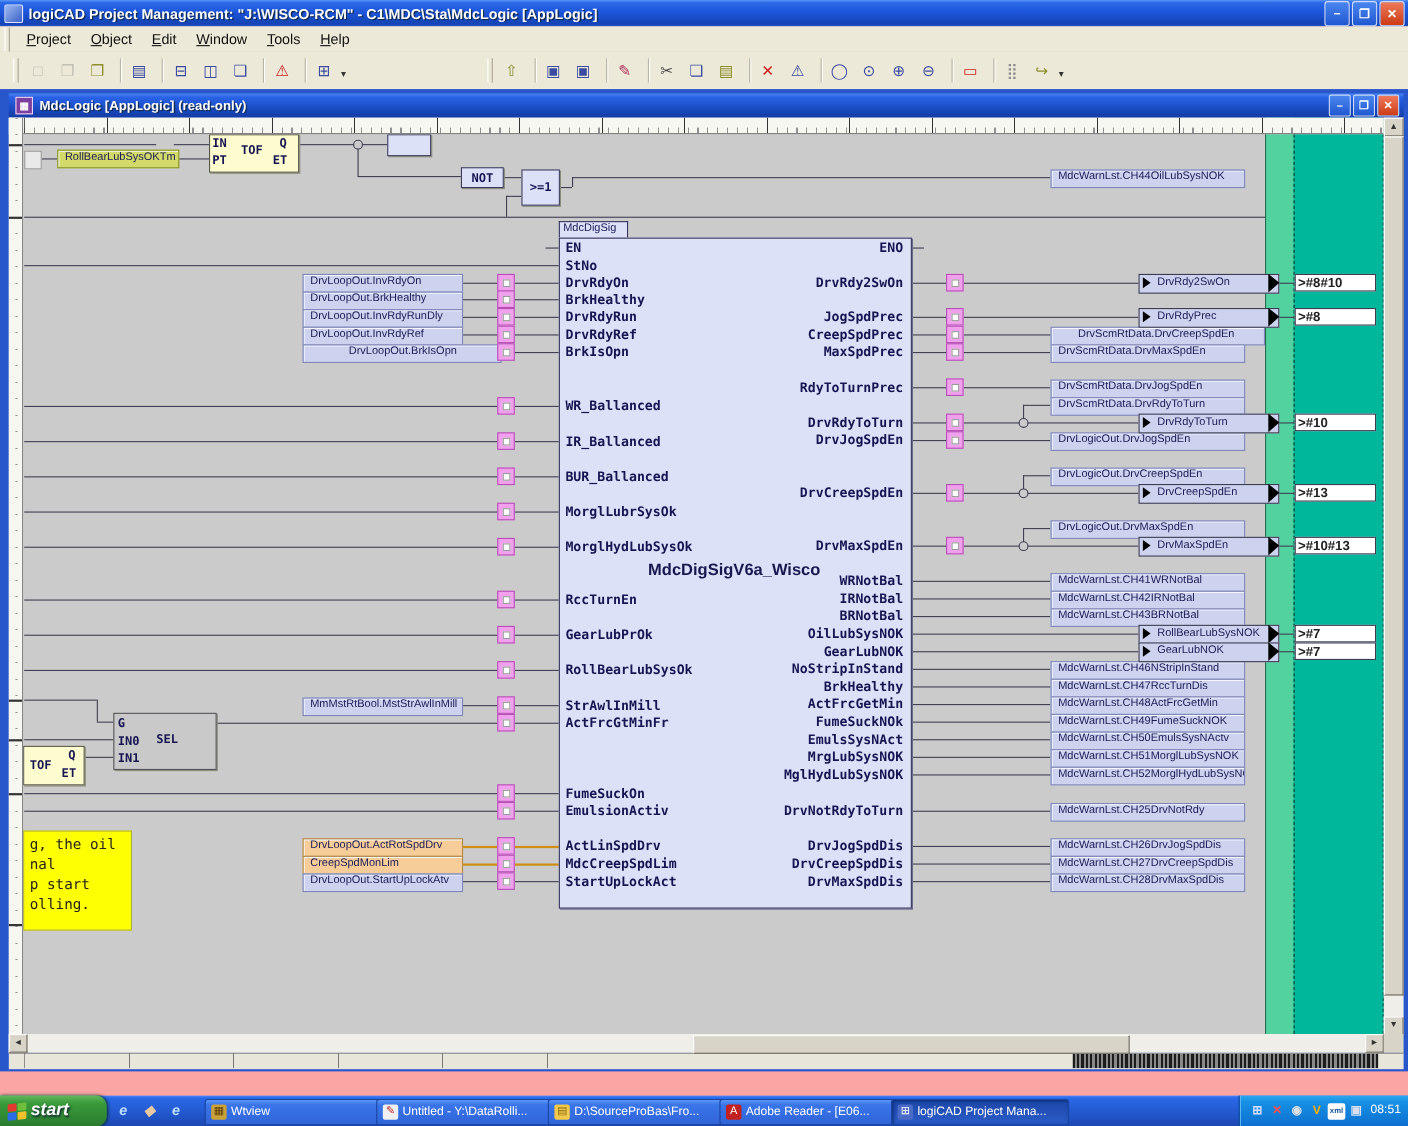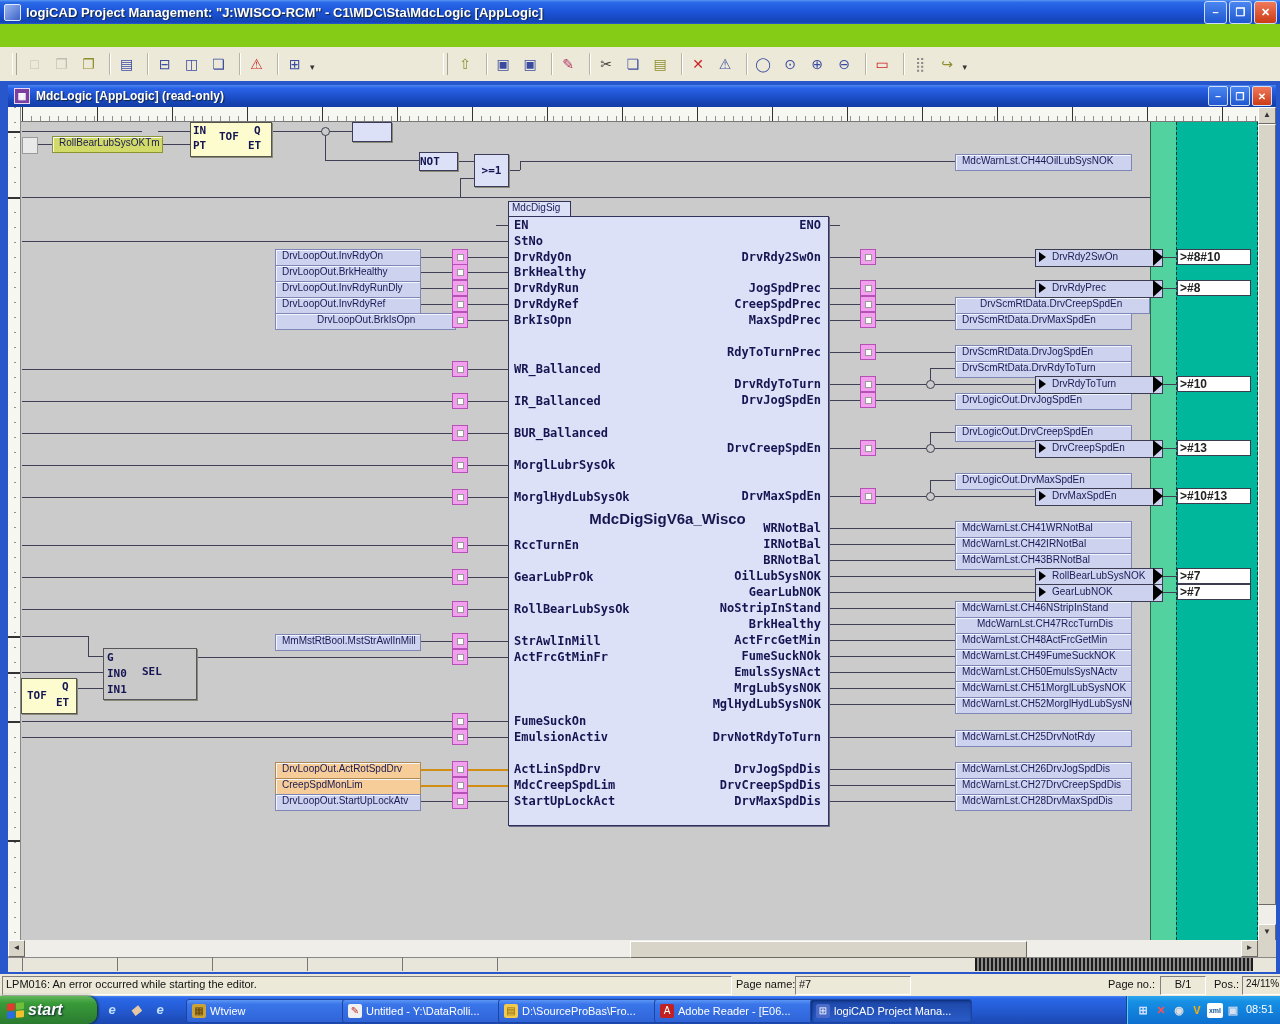--- a/index.html
+++ b/index.html
@@ -1,17 +1,17 @@
 <!DOCTYPE html>
 <html><head>
 <meta charset="utf-8">
 <style>
   html,body{margin:0;padding:0;background:#000;}
   .screen{position:relative;width:1280px;height:1024px;overflow:hidden;
-          font-family:"Liberation Sans",sans-serif;background:#84cc16;}
+          font-family:"Liberation Sans",sans-serif;background:#fca5a5;}
   
   .titlebar{position:absolute;left:0;top:0;width:1280px;height:24px;
     background:linear-gradient(180deg,#5a96f2 0%,#2a6ae8 10%,#1c53d8 50%,#1343b4 92%,#2a5ad0 100%);
     display:flex;align-items:center;color:#fff;font-weight:bold;font-size:13px;}
   .appicon{width:15px;height:15px;margin:0 5px 0 4px;background:linear-gradient(135deg,#9db8f0,#3a62c8);
     border:1px solid #dfe8ff;border-radius:2px;}
   .wbtn{width:21px;height:21px;margin-left:2px;border-radius:3px;border:1px solid #cfdcf8;
     background:linear-gradient(180deg,#4a86f0,#2058d0);color:#fff;font-size:11px;font-weight:bold;
     display:flex;align-items:center;justify-content:center;}
   .wbtn.close{background:linear-gradient(180deg,#ef7a5a,#cc3b16);margin-right:3px;}
@@ -133,20 +133,29 @@
 <div class="screen">
 
   <div class="titlebar">
     <span class="appicon"></span>
     <span class="titletext">logiCAD Project Management: "J:\WISCO-RCM" - C1\MDC\Sta\MdcLogic [AppLogic]</span>
     <span class="wbtn">–</span>
     <span class="wbtn">❐</span>
     <span class="wbtn close">✕</span>
   </div>
 
+  <div class="menubar" id="menubar">
+      <div class="grip"></div>
+      <span class="menu-item"><u>P</u>roject</span>
+      <span class="menu-item"><u>O</u>bject</span>
+      <span class="menu-item"><u>E</u>dit</span>
+      <span class="menu-item"><u>W</u>indow</span>
+      <span class="menu-item"><u>T</u>ools</span>
+      <span class="menu-item"><u>H</u>elp</span>
+    </div>
 
   <div class="toolbar" id="toolbarEl">
       <div style="display: flex; align-items: center; margin-left: 8px;">
         <div class="grip"></div>
         <div class="ic disabled" style="color: rgb(138, 138, 122);">□</div>
         <div class="ic disabled" style="color: rgb(138, 138, 122);">❐</div>
         <div class="ic" style="color: rgb(143, 143, 47);">❐</div>
         <div class="tsep"></div>
         <div class="ic" style="color: rgb(58, 75, 160);">▤</div>
         <div class="tsep"></div>
@@ -316,21 +325,21 @@
       <div class="circle" style="left: 926px; top: 492px;"></div>
       <div class="miniwhite" style="left: 22px; top: 137px; width: 14px; height: 15px;"></div>
       <div class="miniblock lav" style="left: 352px; top: 122px; width: 38px; height: 18px;"></div>
       <div class="miniblock " style="left: 190px; top: 122px; width: 80px; height: 33px;">
         <div class="mpin" style="left: 2px; top: 1px;">IN</div>
         <div class="mpin" style="left: 2px; top: 16px;">PT</div>
         <div class="mpin" style="left: 63px; top: 1px;">Q</div>
         <div class="mpin" style="left: 57px; top: 16px;">ET</div>
         <div class="mtitle" style="left: 28px; top: 7px;">TOF</div>
       </div>
-      <div class="miniblock lav" style="left: 419px; top: 152px; width: 37px; height: 17px; text-align: left; line-height: 17px;">NOT</div>
+      <div class="miniblock lav" style="left: 419px; top: 152px; width: 37px; height: 17px; text-align: center; line-height: 17px;">NOT</div>
       <div class="miniblock lav" style="left: 474px; top: 154px; width: 33px; height: 31px; text-align: center; line-height: 31px;">&gt;=1</div>
       <div class="miniblock gray" style="left: 103px; top: 648px; width: 92px; height: 50px;">
         <div class="mpin" style="left: 3px; top: 2px;">G</div>
         <div class="mpin" style="left: 3px; top: 18px;">IN0</div>
         <div class="mpin" style="left: 3px; top: 34px;">IN1</div>
         <div class="mtitle" style="left: 38px; top: 16px;">SEL</div>
       </div>
       <div class="miniblock " style="left: 21px; top: 678px; width: 54px; height: 34px;">
         <div class="mtitle" style="left: 5px; top: 10px;">TOF</div>
         <div class="mpin" style="left: 40px; top: 1px;">Q</div>
@@ -402,21 +411,21 @@
       <div class="lbl" style="left: 955px; top: 313px; width: 166px;">DrvScmRtData.DrvMaxSpdEn</div>
       <div class="lbl" style="left: 955px; top: 345px; width: 166px;">DrvScmRtData.DrvJogSpdEn</div>
       <div class="lbl" style="left: 955px; top: 361px; width: 166px;">DrvScmRtData.DrvRdyToTurn</div>
       <div class="lbl" style="left: 955px; top: 393px; width: 166px;">DrvLogicOut.DrvJogSpdEn</div>
       <div class="lbl" style="left: 955px; top: 425px; width: 166px;">DrvLogicOut.DrvCreepSpdEn</div>
       <div class="lbl" style="left: 955px; top: 473px; width: 166px;">DrvLogicOut.DrvMaxSpdEn</div>
       <div class="lbl" style="left: 955px; top: 521px; width: 166px;">MdcWarnLst.CH41WRNotBal</div>
       <div class="lbl" style="left: 955px; top: 537px; width: 166px;">MdcWarnLst.CH42IRNotBal</div>
       <div class="lbl" style="left: 955px; top: 553px; width: 166px;">MdcWarnLst.CH43BRNotBal</div>
       <div class="lbl" style="left: 955px; top: 601px; width: 166px;">MdcWarnLst.CH46NStripInStand</div>
-      <div class="lbl" style="left: 955px; top: 617px; width: 166px; text-align: center;">MdcWarnLst.CH47RccTurnDis</div>
+      <div class="lbl" style="left: 955px; top: 617px; width: 166px;">MdcWarnLst.CH47RccTurnDis</div>
       <div class="lbl" style="left: 955px; top: 633px; width: 166px;">MdcWarnLst.CH48ActFrcGetMin</div>
       <div class="lbl" style="left: 955px; top: 649px; width: 166px;">MdcWarnLst.CH49FumeSuckNOK</div>
       <div class="lbl" style="left: 955px; top: 665px; width: 166px;">MdcWarnLst.CH50EmulsSysNActv</div>
       <div class="lbl" style="left: 955px; top: 681px; width: 166px;">MdcWarnLst.CH51MorglLubSysNOK</div>
       <div class="lbl" style="left: 955px; top: 697px; width: 166px;">MdcWarnLst.CH52MorglHydLubSysNOK</div>
       <div class="lbl" style="left: 955px; top: 730px; width: 166px;">MdcWarnLst.CH25DrvNotRdy</div>
       <div class="lbl" style="left: 955px; top: 762px; width: 166px;">MdcWarnLst.CH26DrvJogSpdDis</div>
       <div class="lbl" style="left: 955px; top: 778px; width: 166px;">MdcWarnLst.CH27DrvCreepSpdDis</div>
       <div class="lbl" style="left: 955px; top: 794px; width: 166px;">MdcWarnLst.CH28DrvMaxSpdDis</div>
       <div class="penta" style="left: 1035px; top: 249px; width: 107px;">DrvRdy2SwOn</div>
@@ -455,20 +464,26 @@
       <div class="conn" style="left: 452px; top: 793px;"></div>
       <div class="conn" style="left: 860px; top: 249px;"></div>
       <div class="conn" style="left: 860px; top: 280px;"></div>
       <div class="conn" style="left: 860px; top: 296px;"></div>
       <div class="conn" style="left: 860px; top: 312px;"></div>
       <div class="conn" style="left: 860px; top: 344px;"></div>
       <div class="conn" style="left: 860px; top: 376px;"></div>
       <div class="conn" style="left: 860px; top: 392px;"></div>
       <div class="conn" style="left: 860px; top: 440px;"></div>
       <div class="conn" style="left: 860px; top: 488px;"></div>
+      <div class="note">
+        <div>g, the oil</div>
+        <div>nal</div>
+        <div>p start</div>
+        <div>olling.</div>
+      </div>
       <div class="hruler"></div>
       <div class="vruler"></div>
       <div class="vtick" style="top: 131px;"></div>
       <div class="vtick" style="top: 197px;"></div>
       <div class="vtick" style="top: 636px;"></div>
       <div class="vtick" style="top: 672px;"></div>
       <div class="vtick" style="top: 721px;"></div>
       <div class="vtick" style="top: 840px;"></div>
       <div class="bruler"></div>
       <div class="bticks"></div>
@@ -477,29 +492,20 @@
       <div class="sbtn" style="left: 1258px; top: 107px; width: 16px; height: 15px;">▲</div>
       <div class="sbtn" style="left: 1258px; top: 924px; width: 16px; height: 15px;">▼</div>
       <div class="sthumb" style="left: 1258px; top: 124px; width: 16px; height: 779px;"></div>
       <div class="sb" style="left: 8px; top: 940px; width: 1250px; height: 17px;"></div>
       <div class="sbtn" style="left: 8px; top: 940px; width: 15px; height: 15px;">◄</div>
       <div class="sbtn" style="left: 1241px; top: 940px; width: 15px; height: 15px;">►</div>
       <div class="sthumb" style="left: 630px; top: 941px; width: 395px; height: 15px;"></div>
       <div class="corner"></div>
     </div>
 
-  <div class="statusbar">
-    <span class="sunken" style="left:2px;width:722px;">LPM016: An error occurred while starting the editor.</span>
-    <span class="sblabel" style="left:736px;">Page name:</span>
-    <span class="sunken" style="left:795px;width:108px;">#7</span>
-    <span class="sblabel" style="left:1108px;">Page no.:</span>
-    <span class="sunken" style="left:1160px;width:38px;text-align:center;">B/1</span>
-    <span class="sblabel" style="left:1214px;">Pos.:</span>
-    <span class="sunken" style="left:1242px;width:34px;font-size:10px;">24/11%</span>
-  </div>
 
   <div class="taskbar">
     <div class="startbtn">
       <span class="flag">
           <i style="background:#e23a2e"></i>
           <i style="background:#6fbf3a"></i>
           <i style="background:#2a6be8"></i>
           <i style="background:#f2c12e"></i>
         </span>
       <span>start</span>

